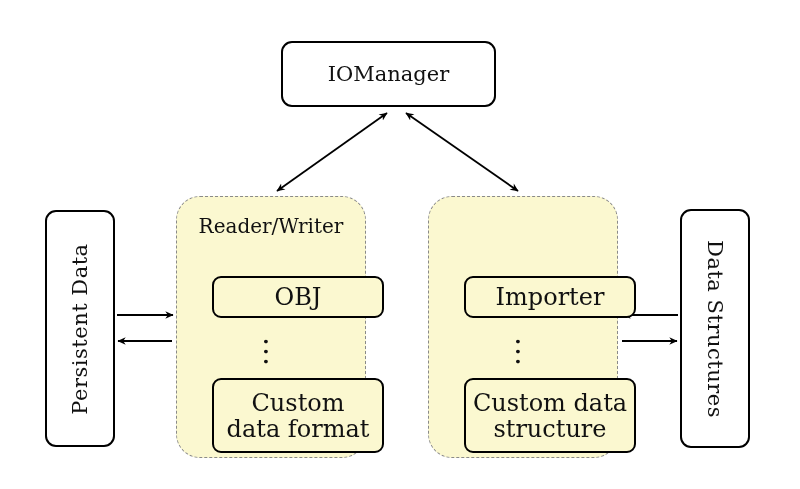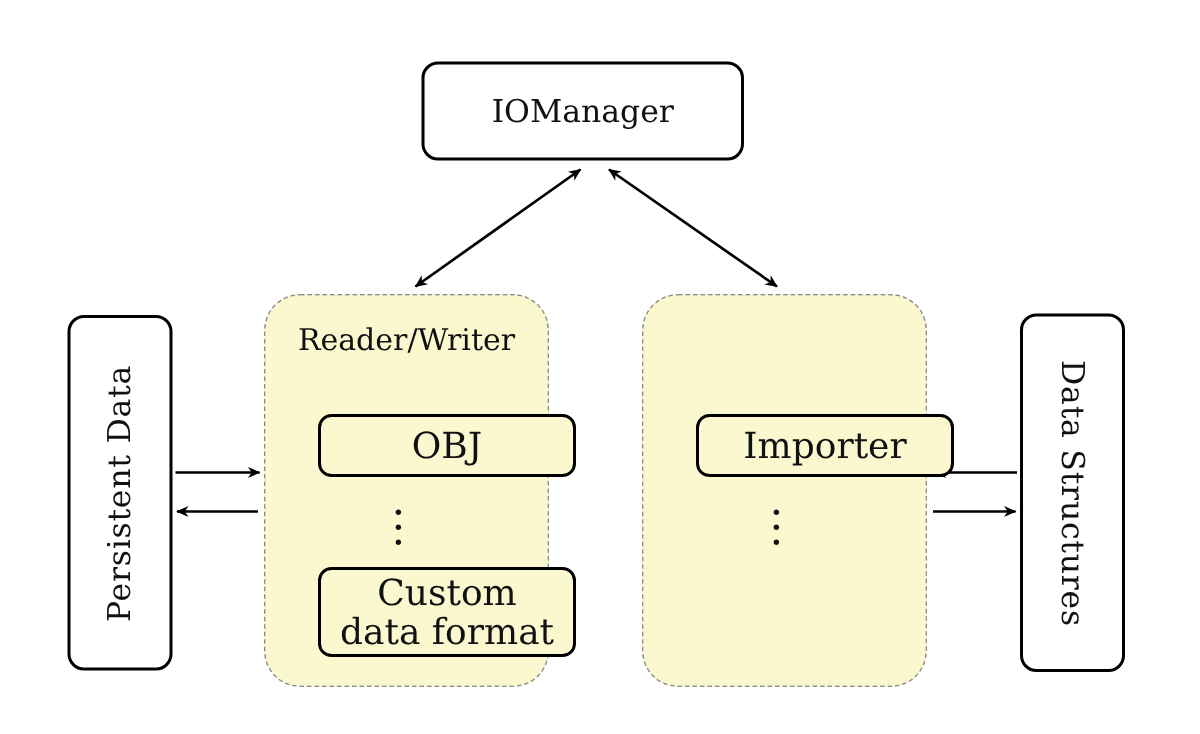--- a/index.html
+++ b/index.html
@@ -73,21 +73,21 @@
     display: flex;
     flex-direction: column;
     align-items: center;
     justify-content: center;
     font-size: 24px;
     line-height: 26px;
     text-align: center;
     margin-left: 28px;
   }
   .inner-top    { top: 79px;  height: 42px; }
-  .inner-bottom { top: 181px; height: 60px; }
+  .inner-bottom { top: 181px; height: 75px; }
   .dots {
     position: absolute;
     top: 141px;
     left: 50%;
     transform: translateX(-50%);
     writing-mode: vertical-lr;
     text-orientation: mixed;
     font-size: 20px;
     font-weight: bold;
     letter-spacing: 3px;
@@ -135,15 +135,19 @@
       <span>Custom</span>
       <span>data format</span>
     </div>
   </div>
 
   <div class="group group-importer">
     <div class="inner-box inner-top">
       <span>Importer</span>
     </div>
     <div class="dots">...</div>
+    <div class="inner-box inner-bottom">
+      <span>Custom data</span>
+      <span>structure</span>
+    </div>
   </div>
 
 </div>
 
 </body></html>

